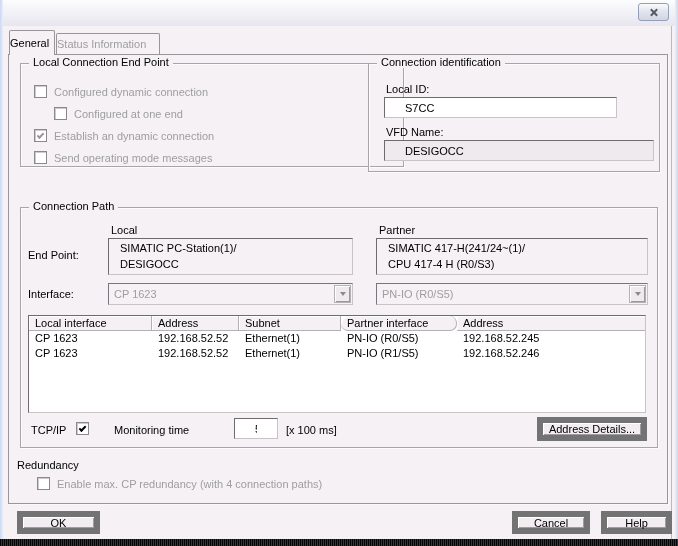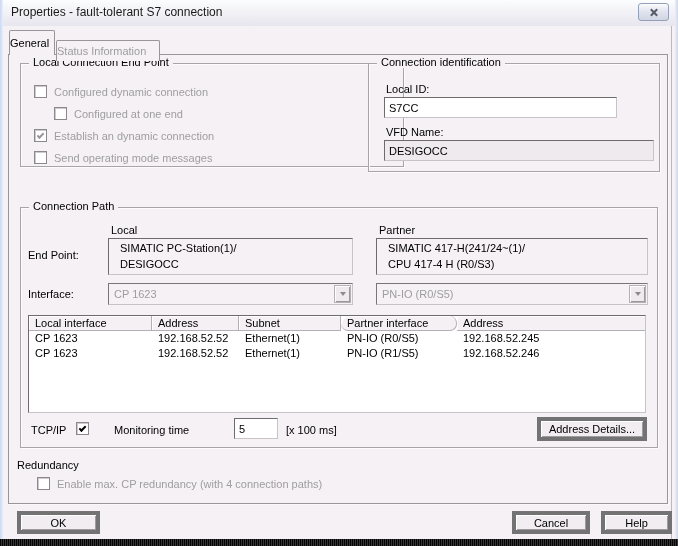--- a/index.html
+++ b/index.html
@@ -22,73 +22,72 @@
   .title-text{position:absolute;left:8px;top:5px;font-size:12px;color:#1a1a1a;white-space:nowrap;}
   .close-btn{position:absolute;right:6px;top:3px;width:31px;height:18px;border:1px solid #93a0b8;border-radius:3px;
     background:linear-gradient(#fbfcfd,#e2e5ee 45%,#d1d6e3);display:flex;align-items:center;justify-content:center;cursor:default;}
   .x-icon{position:relative;width:11px;height:9px;}
   .x-icon::before,.x-icon::after{content:"";position:absolute;left:5px;top:0;width:2px;height:9px;background:#555b66;}
   .x-icon::before{transform:rotate(45deg);} .x-icon::after{transform:rotate(-45deg);}
   
   .tab{position:absolute;border:1px solid #9a959a;border-bottom:none;border-radius:2px 2px 0 0;
     background:var(--dialog-bg);display:flex;align-items:center;justify-content:flex-start;font-size:11px;}
   .tab.active{left:9px;top:30px;width:46px;height:25px;z-index:3;color:#000;}
-  .tab.inactive{left:56px;top:40px;width:104px;height:21px;z-index:1;color:var(--disabled-text);}
+  .tab.inactive{left:56px;top:33px;width:104px;height:21px;z-index:1;color:var(--disabled-text);}
   .tabpage{position:absolute;left:8px;top:54px;width:660px;height:450px;border:1px solid #9a959a;
     background:var(--dialog-bg);box-shadow:1px 1px 0 #fbf8fb;}
   
   .group{position:absolute;border:1px solid var(--group-border);box-shadow:1px 1px 0 #fdfbfd, inset 1px 1px 0 #fdfbfd;}
   .group-title{position:absolute;top:-8px;left:8px;background:var(--dialog-bg);padding:0 4px;font-size:11px;color:#000;white-space:nowrap;}
   .lbl{position:absolute;font-size:11px;color:#000;white-space:nowrap;}
   .dis{color:var(--disabled-text);}
   
   .cb{position:absolute;width:13px;height:13px;background:#fff;border:1px solid #8d888c;
     box-shadow:inset 1px 1px 0 #cfcacd;display:flex;align-items:center;justify-content:center;}
   .cb .mark{display:none;width:7px;height:4px;border-left:2px solid #000;border-bottom:2px solid #000;
     transform:rotate(-45deg);margin-top:-2px;}
   .cb.checked .mark{display:block;}
   .cb.graymark .mark{border-color:#9a959a;}
   
   .textbox{position:absolute;border:1px solid;border-color:#6f6a6e #c9c3c8 #c9c3c8 #6f6a6e;
-    font:11px "Liberation Sans",sans-serif;padding:2px 4px;background:#fff;color:#000;outline:none;}
+    font:11px "Liberation Sans",sans-serif;padding:2px 20px;background:#fff;color:#000;outline:none;}
   .textbox.readonly{background:#efeaee;}
   .epbox{position:absolute;border:1px solid;border-color:#6f6a6e #c9c3c8 #c9c3c8 #6f6a6e;
     background:var(--dialog-bg);font-size:11px;color:#000;padding:1px 11px;line-height:16px;overflow:hidden;}
   
   .dd{position:absolute;height:22px;border:1px solid;border-color:#7a757a #c9c3c8 #c9c3c8 #7a757a;background:var(--dialog-bg);}
   .dd .dd-text{position:absolute;left:5px;top:4px;font-size:11px;color:var(--disabled-text);white-space:nowrap;}
   .dd .dd-btn{position:absolute;right:1px;top:1px;bottom:1px;width:17px;background:#efeaee;
     border:1px solid #b5b0b4;box-shadow:inset 1px 1px 0 #fff, inset -1px -1px 0 #9d989c;
     display:flex;align-items:center;justify-content:center;}
   .chevron{width:0;height:0;border-left:3px solid transparent;border-right:3px solid transparent;border-top:4px solid #8f8a8e;}
   
   .table{position:absolute;left:7px;top:107px;width:618px;height:98px;background:var(--table-bg);
     border:1px solid;border-color:#6f6a6e #c9c3c8 #c9c3c8 #6f6a6e;overflow:hidden;font-size:11px;}
   .thead{display:flex;height:15px;}
   .th{flex:none;padding:0 0 0 6px;background:#f4f0f3;border-right:1px solid #b5b0b4;border-bottom:1px solid #b5b0b4;
     box-shadow:inset 1px 1px 0 #fff;color:#000;line-height:14px;overflow:hidden;white-space:nowrap;}
   .tr{display:flex;height:15px;}
   .td{flex:none;padding:0 0 0 6px;line-height:15px;color:#000;overflow:hidden;white-space:nowrap;}
   
-  .btn{position:absolute;background:var(--button-face);border:4px solid #737373;
+  .btn{position:absolute;background:var(--button-face);border:6px solid #737373;
     box-shadow:inset 1px 1px 0 #ffffff, inset -1px -1px 0 #a09b9f;
     display:flex;align-items:center;justify-content:center;font-size:11px;color:#000;cursor:default;}
 </style>
 </head>
 <body>
 
 <div id="window">
 
   <div class="edge" style="left:0;"></div>
   <div class="edge right" style="left:675px;"></div>
   <div class="frame-line" style="left:671px;"></div>
   <div class="bottom-strip"></div>
 
   <div class="titlebar">
-    <span class="title-text">Properties - fault-tolerant S7 connection</span>
     <div class="close-btn">
       <span class="x-icon"></span>
     </div>
   </div>
 
   <div class="tab active">
     <span>General</span>
   </div>
   <div class="tab inactive">
     <span>Status Information</span>

